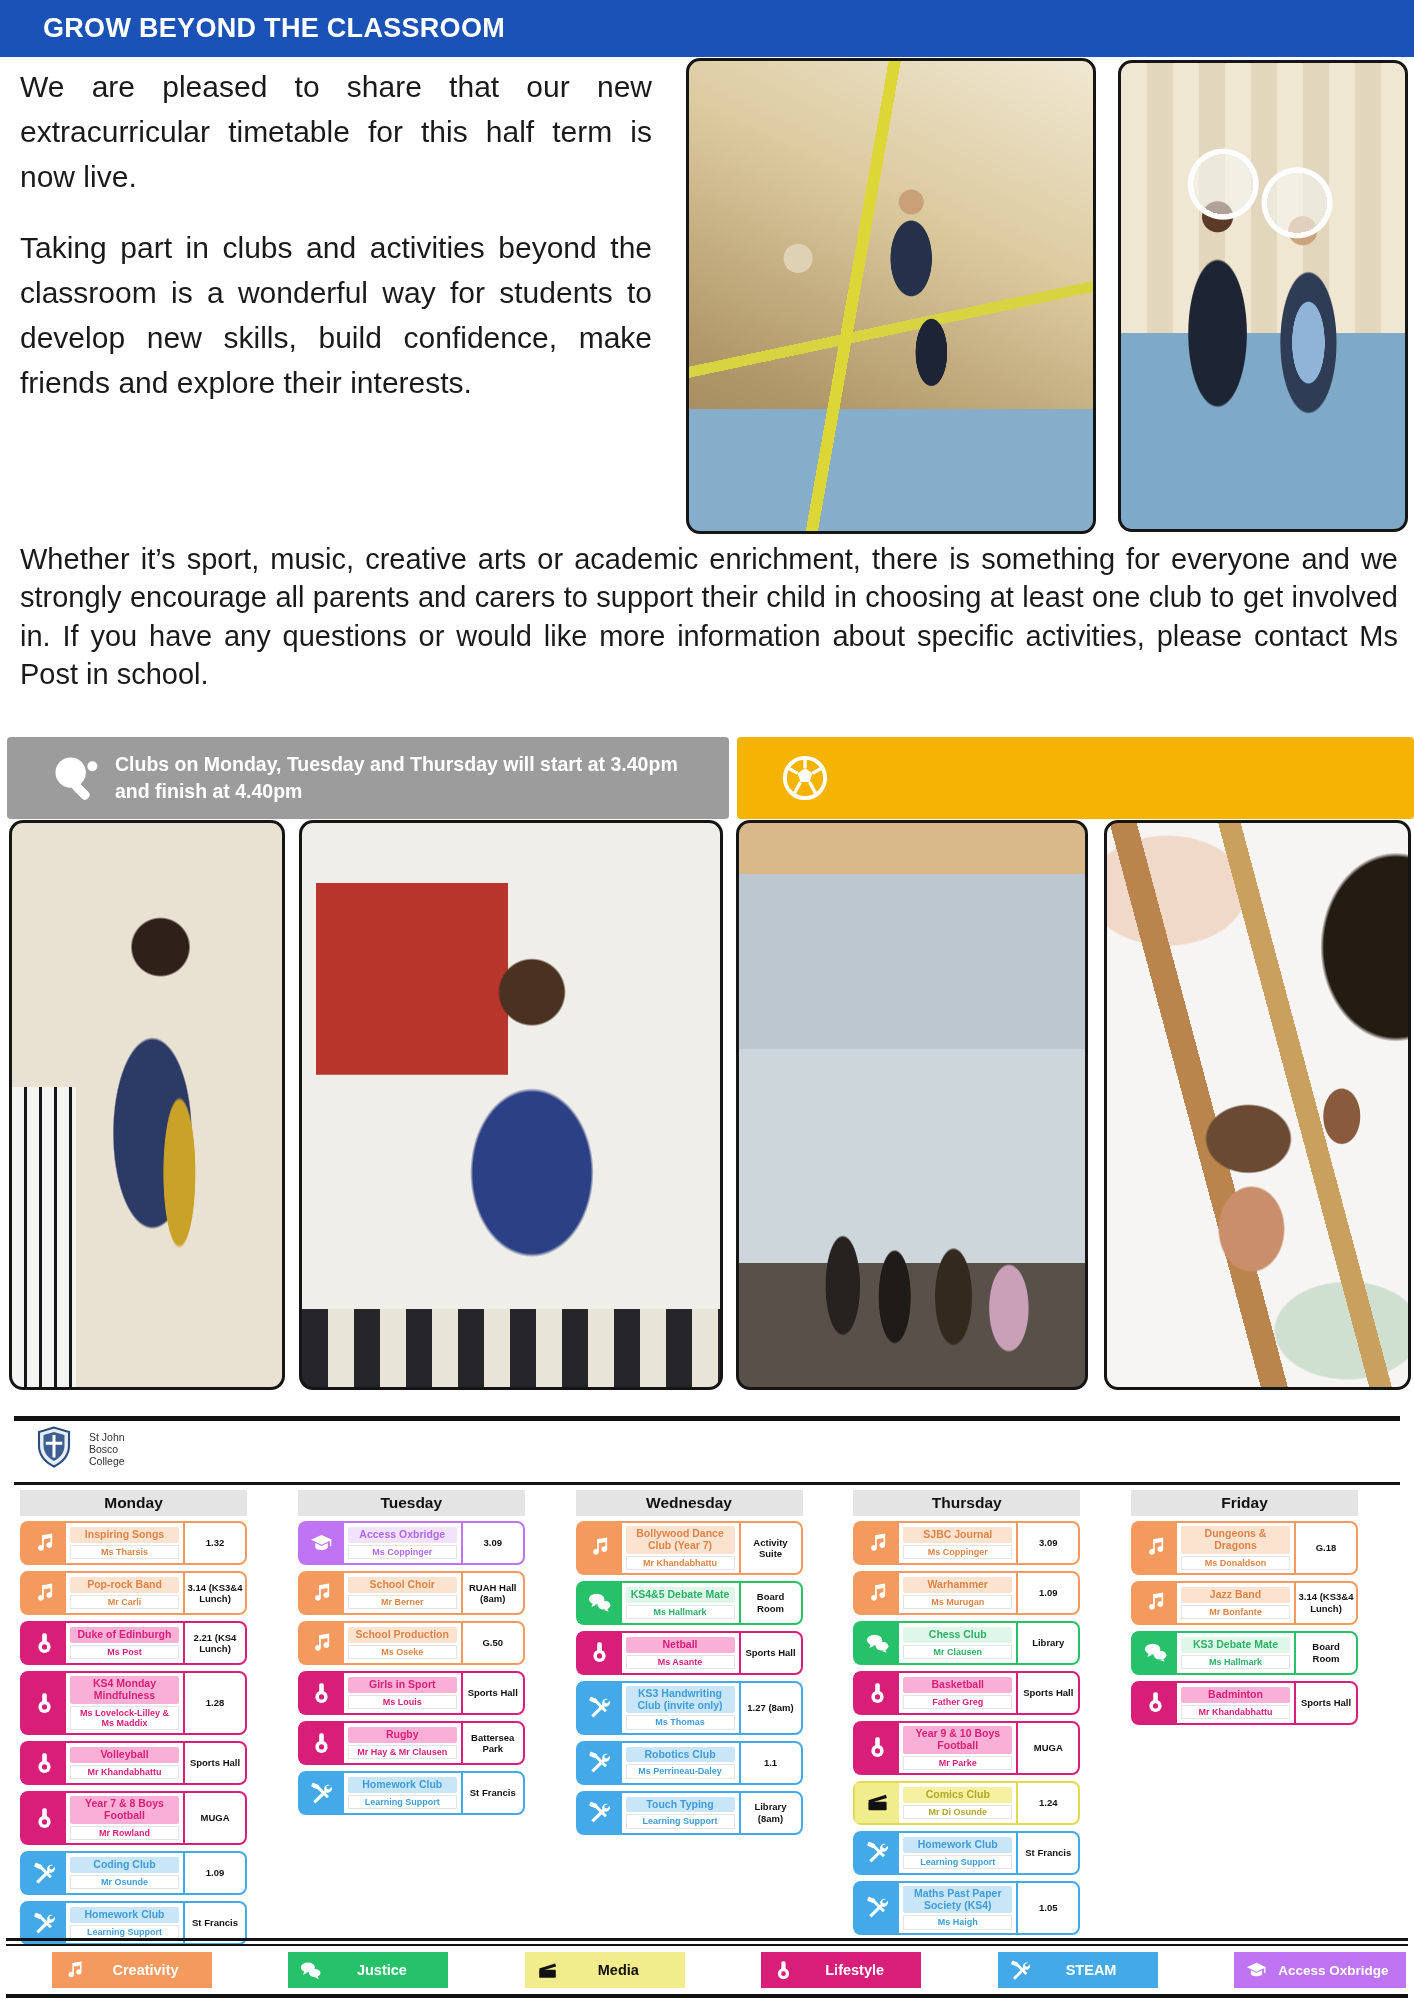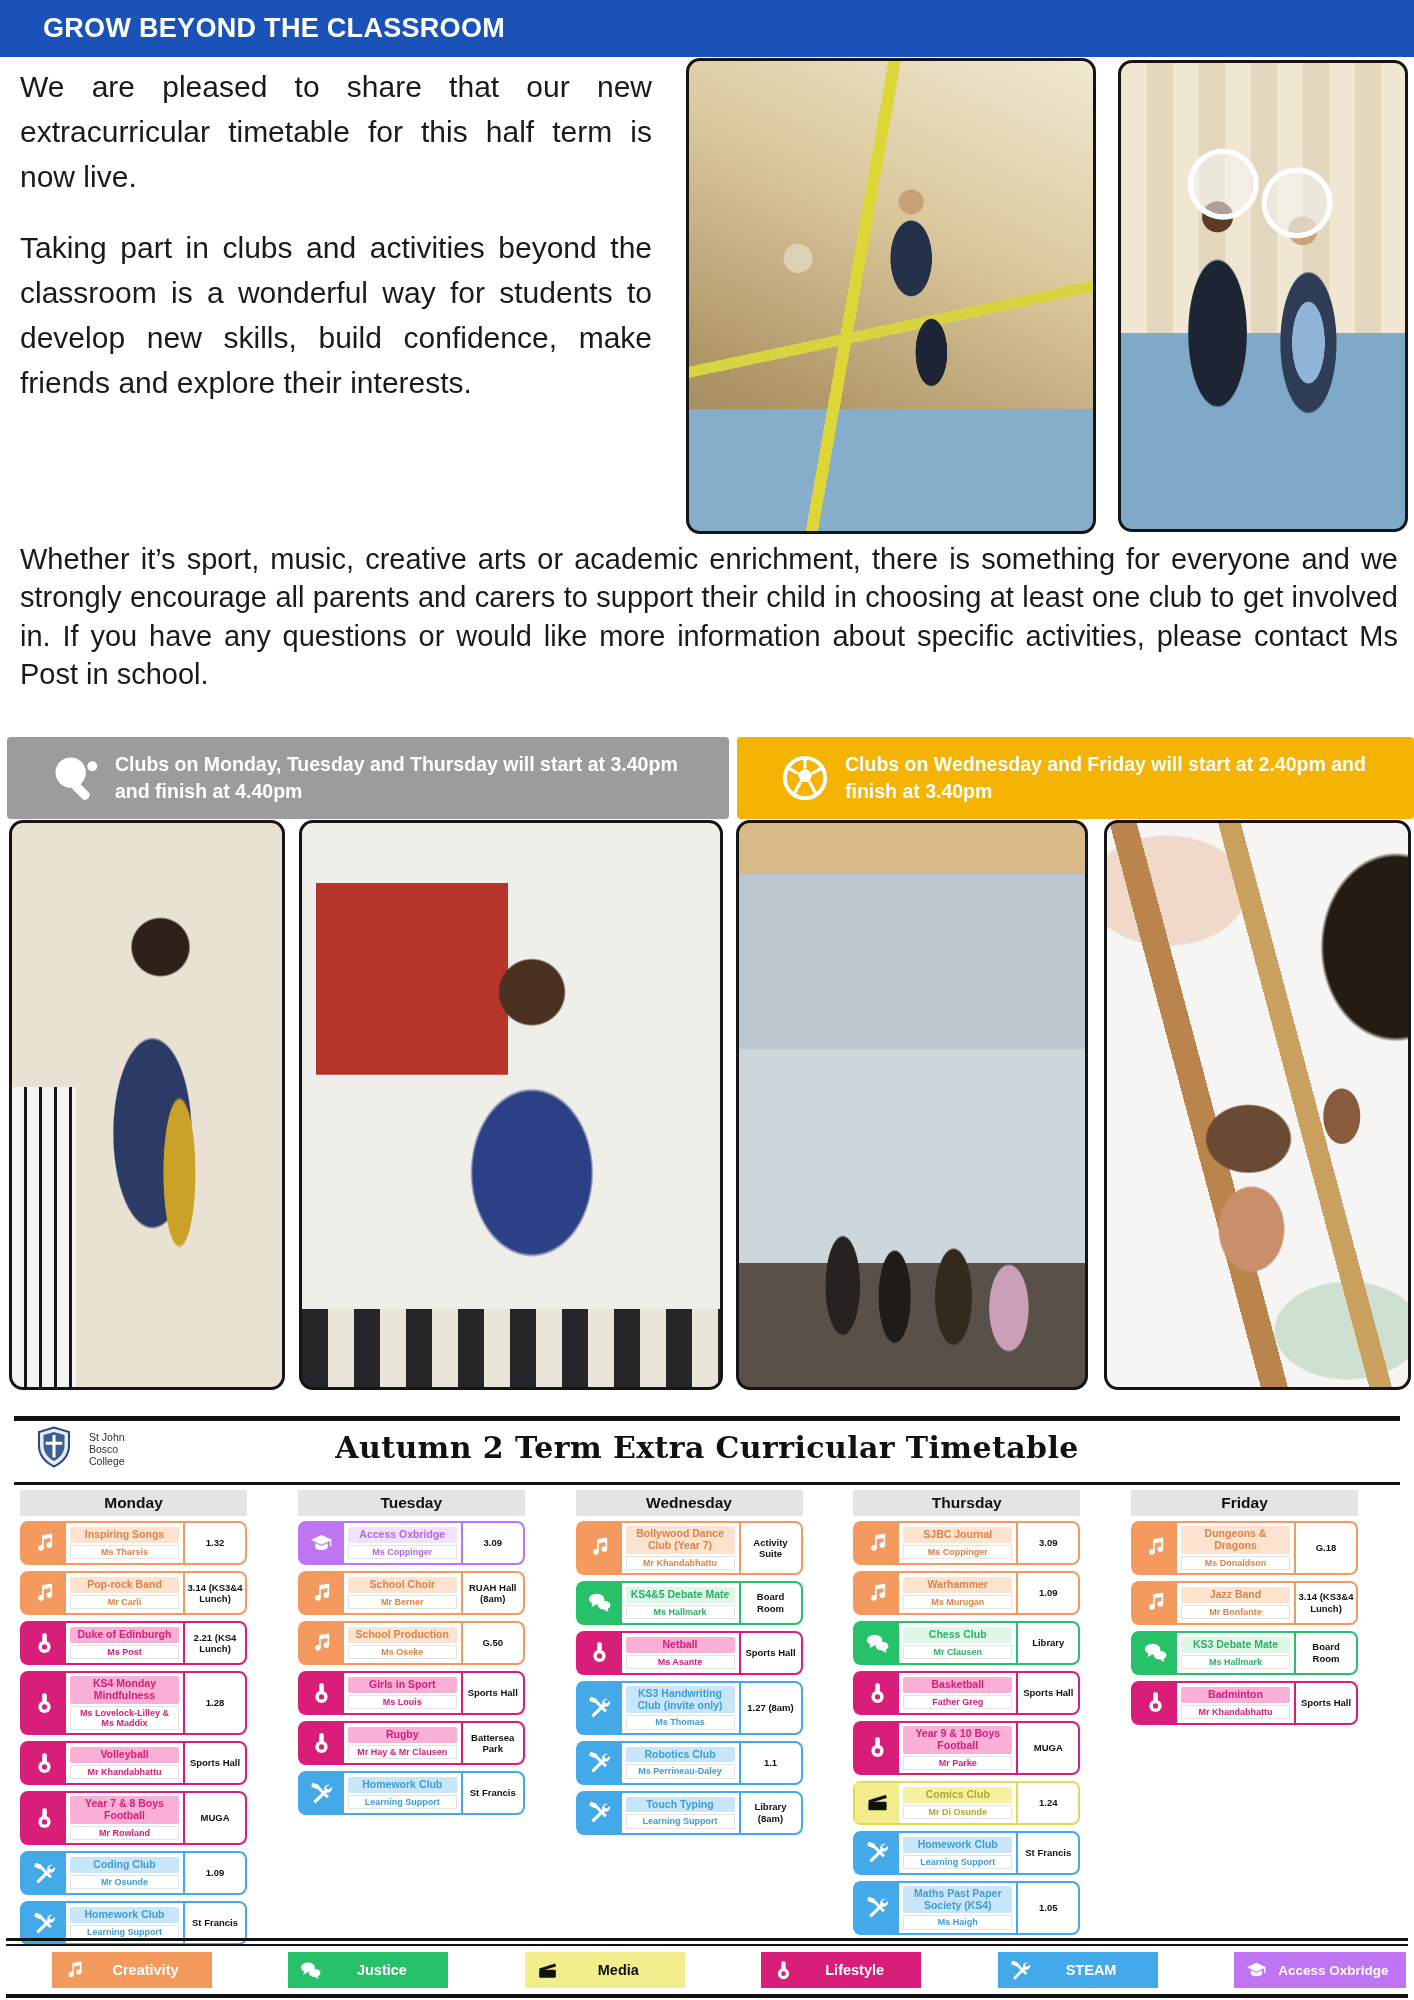--- a/index.html
+++ b/index.html
@@ -146,21 +146,20 @@
   <span class="btext">Clubs on Monday, Tuesday and Thursday will start at 3.40pm and finish at 4.40pm</span>
 </div>
 <div class="banner banner-yellow">
   <span class="bicon">
     <svg viewBox="0 0 24 24">
         <circle cx="12" cy="12" r="9.3" fill="none" stroke="#fff" stroke-width="1.8"></circle>
         <path fill="#fff" d="M12 7.4 8.6 9.9l1.3 4h4.2l1.3-4z"></path>
         <path stroke="#fff" stroke-width="1.5" fill="none" d="M12 2.8v4.6M4.2 7.4l4.4 2.5M19.8 7.4l-4.4 2.5M6.7 19.8l3.2-5.9M17.3 19.8l-3.2-5.9"></path>
       </svg>
   </span>
-  <span class="btext">Clubs on Wednesday and Friday will start at 2.40pm and finish at 3.40pm</span>
 </div>
 
 <div class="photo ph-sax"></div>
 <div class="photo ph-chess"></div>
 <div class="photo ph-drama"></div>
 <div class="photo ph-paint"></div>
 
 <div class="tt-rule r1"></div>
 <div class="tt-head">
   <div class="tt-logo">
@@ -170,21 +169,20 @@
           <path d="M12 4 5 6v7c0 5.5 4 8.8 7 10.4 3-1.6 7-4.9 7-10.4V6z" fill="#3d5e91"></path>
           <path d="M11 6h2v15h-2zM6.5 10.5h11v2h-11z" fill="#fff"></path>
         </svg>
     </span>
     <span class="lname">
       <span>St John</span><br>
       <span>Bosco</span><br>
       <span>College</span>
     </span>
   </div>
-  <div class="tt-title">Autumn 2 Term Extra Curricular Timetable</div>
 </div>
 <div class="tt-rule r2"></div>
 
 <div class="days" id="days">
     <div class="daycol">
       <div class="dayhdr">Monday</div>
       <div class="entry cat-creativity">
         <div class="icell">
           <svg viewBox="0 0 24 24" fill="#fff">
             <path d="M9.5 3.5 20 1.6v12.1a3 3 0 1 1-1.8-2.8V6.2l-6.9 1.3v9.1a3 3 0 1 1-1.8-2.8z"></path>

